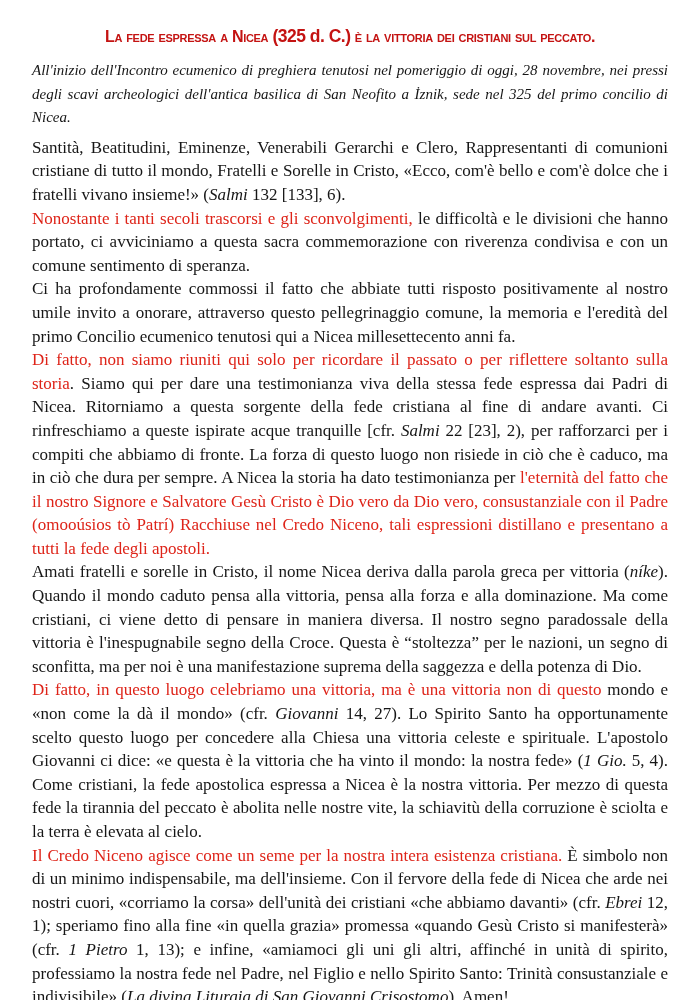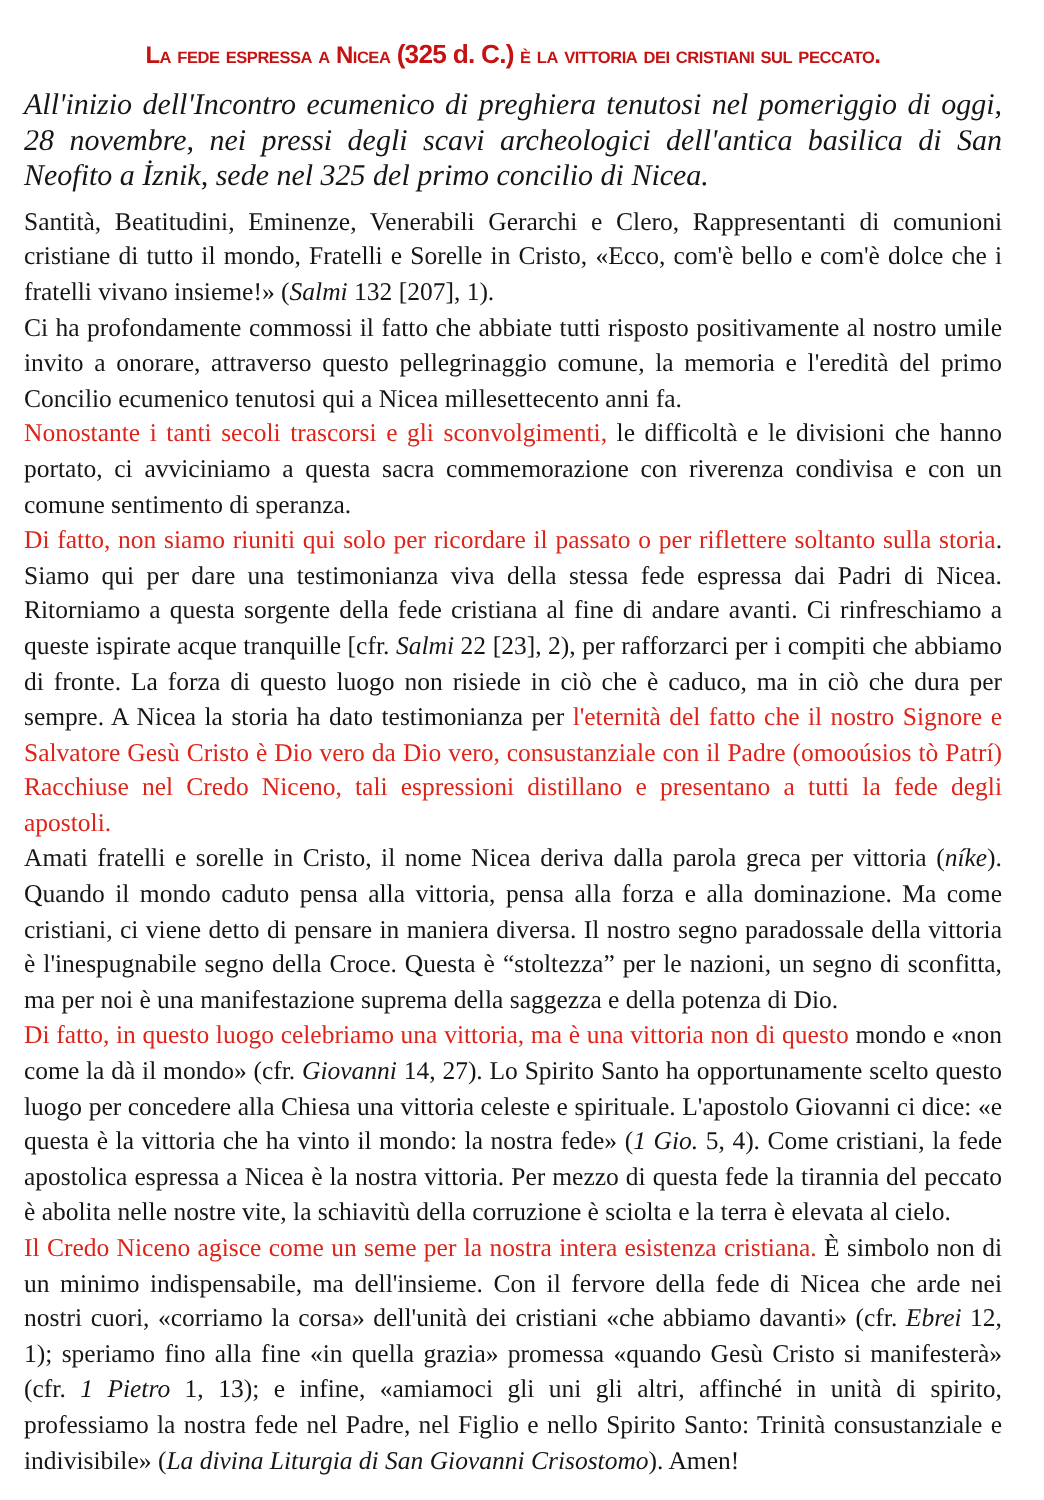--- a/index.html
+++ b/index.html
@@ -9,21 +9,21 @@
   }
   body {
     width: 696px;
     height: 1000px;
     overflow: hidden;
   }
   .page {
     box-sizing: border-box;
     width: 696px;
     height: 868px;
-    padding: 12px 28px 0 16px;
+    padding: 12px 28px 0 32px;
     background: #ffffff;
   }
   .title {
     font-family: "Liberation Sans", sans-serif;
     font-weight: 700;
     font-size: 16px;
     letter-spacing: -0.3px;
     text-align: center;
     white-space: nowrap;
     color: var(--title-red, #c41312);
@@ -43,40 +43,40 @@
     color: var(--body-text, #161616);
     text-align: justify;
   }
   .body p {
     margin: 0;
     padding: 0;
   }
   .body p.intro {
     margin-top: 12px;
     margin-bottom: 6px;
-    font-size: 20px;
+    font-size: 15px;
   }
   .italic {
     font-style: italic;
   }
   .red {
     color: var(--body-red, #de2318);
   }
   .red-italic {
     color: var(--body-red, #de2318);
   }
 </style>
 </head>
 <body>
 
 <div class="page">
   <div class="title"><span class="sc">La fede espressa a Nicea </span><span class="num">(325 d. C.)</span><span class="sc"> è la vittoria dei cristiani sul peccato.</span></div>
   <div class="body">
     <p class="intro"><span class="italic">All'inizio dell'Incontro ecumenico di preghiera tenutosi nel pomeriggio di oggi, 28 novembre, nei pressi degli scavi archeologici dell'antica basilica di San Neofito a İznik, sede nel 325 del primo concilio di Nicea.</span></p>
-    <p><span>Santità, Beatitudini, Eminenze, Venerabili Gerarchi e Clero, Rappresentanti di comunioni cristiane di tutto il mondo, Fratelli e Sorelle in Cristo, «Ecco, com'è bello e com'è dolce che i fratelli vivano insieme!» (</span><span class="italic">Salmi</span><span> 132 [207], 1).</span></p>
+    <p><span>Santità, Beatitudini, Eminenze, Venerabili Gerarchi e Clero, Rappresentanti di comunioni cristiane di tutto il mondo, Fratelli e Sorelle in Cristo, «Ecco, com'è bello e com'è dolce che i fratelli vivano insieme!» (</span><span class="italic">Salmi</span><span> 132 [133], 6).</span></p>
+    <p><span class="red">Nonostante i tanti secoli trascorsi e gli sconvolgimenti,</span><span> le difficoltà e le divisioni che hanno portato, ci avviciniamo a questa sacra commemorazione con riverenza condivisa e con un comune sentimento di speranza.</span></p>
     <p><span>Ci ha profondamente commossi il fatto che abbiate tutti risposto positivamente al nostro umile invito a onorare, attraverso questo pellegrinaggio comune, la memoria e l'eredità del primo Concilio ecumenico tenutosi qui a Nicea millesettecento anni fa.</span></p>
-    <p><span class="red">Nonostante i tanti secoli trascorsi e gli sconvolgimenti,</span><span> le difficoltà e le divisioni che hanno portato, ci avviciniamo a questa sacra commemorazione con riverenza condivisa e con un comune sentimento di speranza.</span></p>
     <p><span class="red">Di fatto, non siamo riuniti qui solo per ricordare il passato o per riflettere soltanto sulla storia</span><span>. Siamo qui per dare una testimonianza viva della stessa fede espressa dai Padri di Nicea. Ritorniamo a questa sorgente della fede cristiana al fine di andare avanti. Ci rinfreschiamo a queste ispirate acque tranquille [cfr. </span><span class="italic">Salmi</span><span> 22 [23], 2), per rafforzarci per i compiti che abbiamo di fronte. La forza di questo luogo non risiede in ciò che è caduco, ma in ciò che dura per sempre. A Nicea la storia ha dato testimonianza per </span><span class="red">l'eternità del fatto che il nostro Signore e Salvatore Gesù Cristo è Dio vero da Dio vero, consustanziale con il Padre (</span><span class="red-italic">omooúsios tò Patrí</span><span class="red">) Racchiuse nel Credo Niceno, tali espressioni distillano e presentano a tutti la fede degli apostoli.</span></p>
     <p><span>Amati fratelli e sorelle in Cristo, il nome Nicea deriva dalla parola greca per vittoria (</span><span class="italic">níke</span><span>). Quando il mondo caduto pensa alla vittoria, pensa alla forza e alla dominazione. Ma come cristiani, ci viene detto di pensare in maniera diversa. Il nostro segno paradossale della vittoria è l'inespugnabile segno della Croce. Questa è “stoltezza” per le nazioni, un segno di sconfitta, ma per noi è una manifestazione suprema della saggezza e della potenza di Dio.</span></p>
     <p><span class="red">Di fatto, in questo luogo celebriamo una vittoria, ma è una vittoria non di questo</span><span> mondo e «non come la dà il mondo» (cfr. </span><span class="italic">Giovanni</span><span> 14, 27). Lo Spirito Santo ha opportunamente scelto questo luogo per concedere alla Chiesa una vittoria celeste e spirituale. L'apostolo Giovanni ci dice: «e questa è la vittoria che ha vinto il mondo: la nostra fede» (</span><span class="italic">1 Gio.</span><span> 5, 4). Come cristiani, la fede apostolica espressa a Nicea è la nostra vittoria. Per mezzo di questa fede la tirannia del peccato è abolita nelle nostre vite, la schiavitù della corruzione è sciolta e la terra è elevata al cielo.</span></p>
     <p><span class="red">Il Credo Niceno agisce come un seme per la nostra intera esistenza cristiana.</span><span> È simbolo non di un minimo indispensabile, ma dell'insieme. Con il fervore della fede di Nicea che arde nei nostri cuori, «corriamo la corsa» dell'unità dei cristiani «che abbiamo davanti» (cfr. </span><span class="italic">Ebrei</span><span> 12, 1); speriamo fino alla fine «in quella grazia» promessa «quando Gesù Cristo si manifesterà» (cfr. </span><span class="italic">1 Pietro</span><span> 1, 13); e infine, «amiamoci gli uni gli altri, affinché in unità di spirito, professiamo la nostra fede nel Padre, nel Figlio e nello Spirito Santo: Trinità consustanziale e indivisibile» (</span><span class="italic">La divina Liturgia di San Giovanni Crisostomo</span><span>). Amen!</span></p>
   </div>
 </div>
 
 </body></html>

